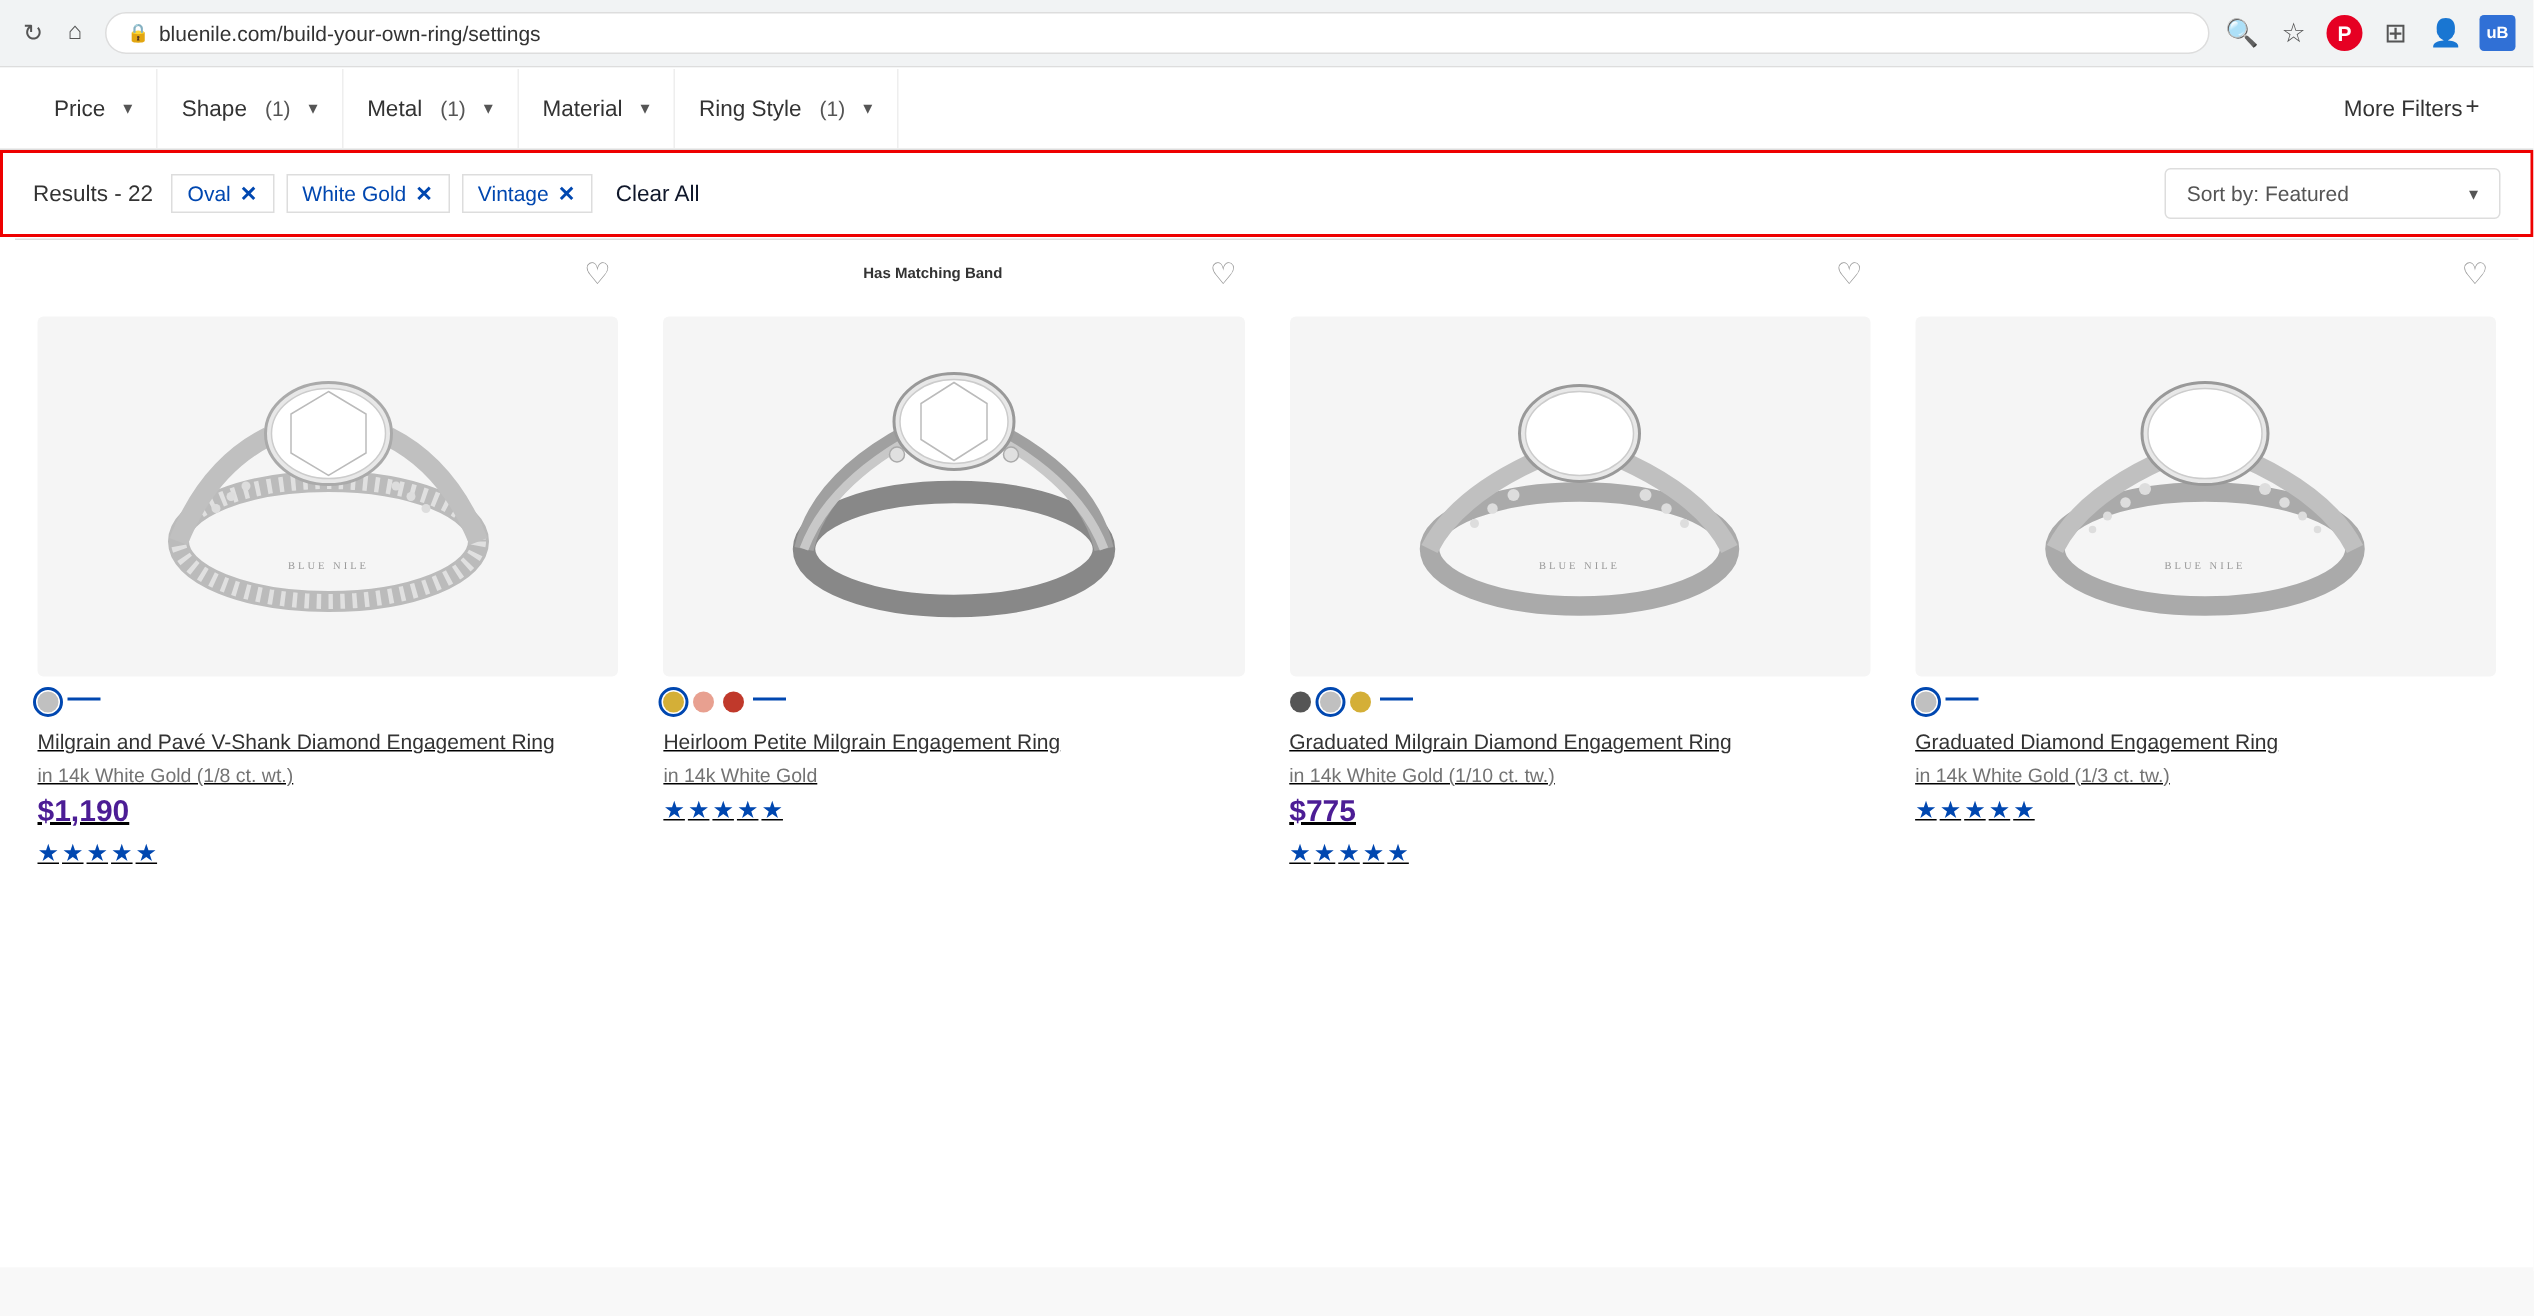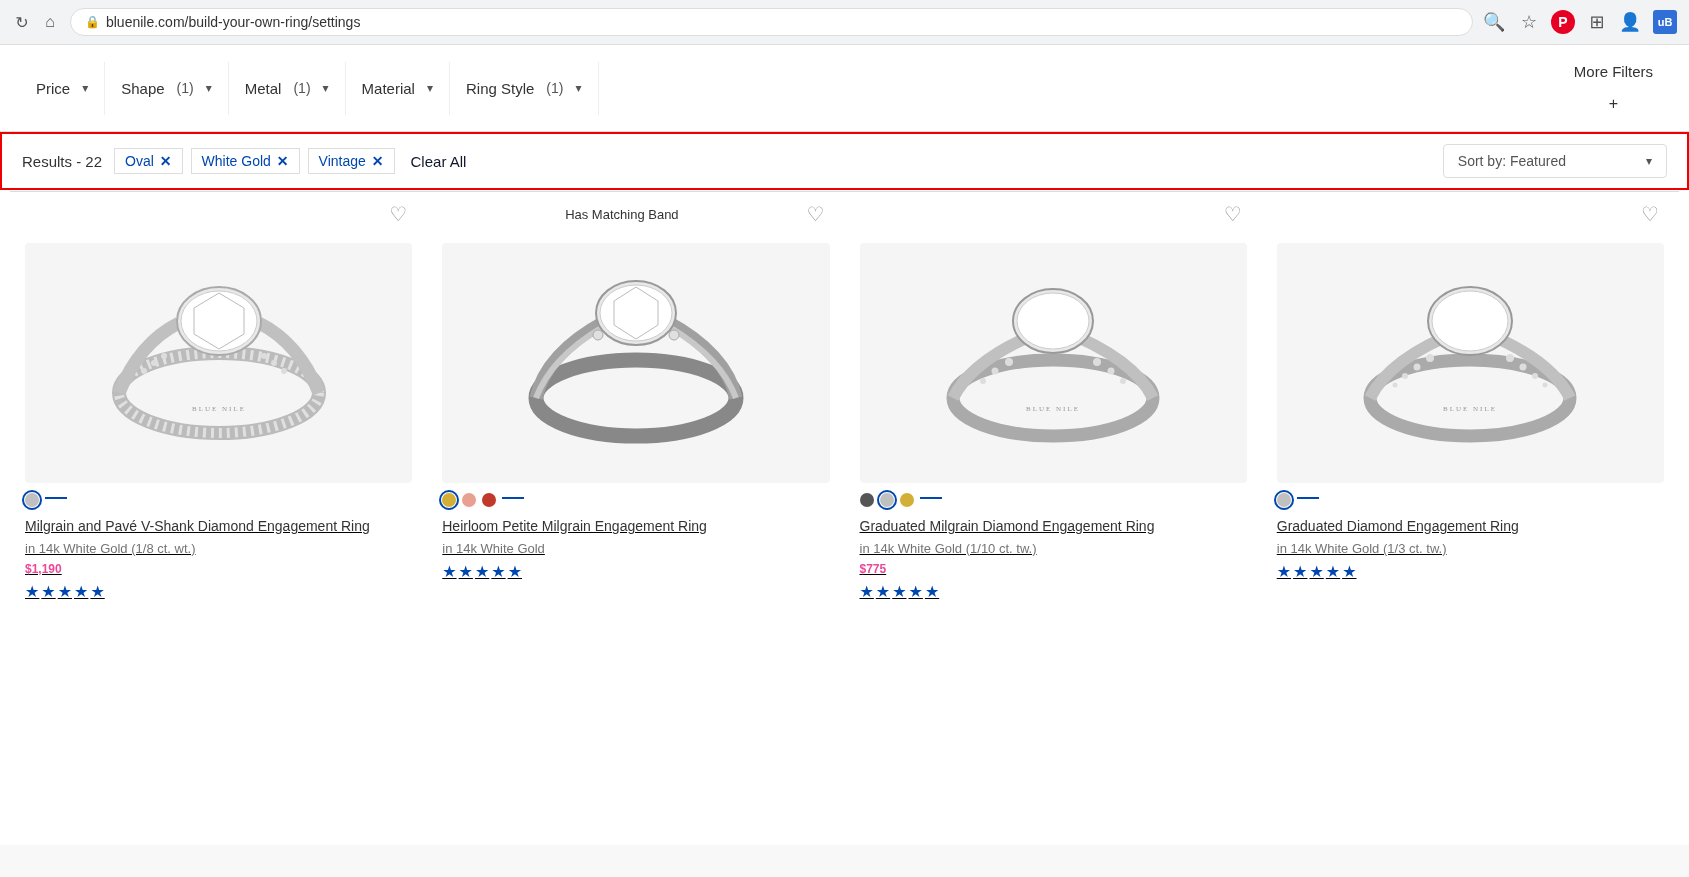--- a/index.html
+++ b/index.html
@@ -104,25 +104,24 @@
     }
     .chevron-down {
       font-size: 12px;
       color: #555;
     }
     .more-filters {
       display: flex;
       align-items: center;
       padding: 18px 16px;
       cursor: pointer;
-      gap: 15px;
+      gap: 2px;
       font-size: 15px;
       color: #333;
       margin-left: auto;
-      flex-direction: column;
     }
     .plus-icon { font-size: 16px; }
 
     
     .active-filters-bar {
       display: flex;
       align-items: center;
       padding: 10px 20px;
       border: 2px solid #e00;
       margin: 0 0 1px 0;
@@ -239,23 +238,23 @@
       color: #333;
       margin-bottom: 4px;
       line-height: 1.4;
     }
     .product-metal {
       font-size: 13px;
       color: #737373;
       margin-bottom: 6px;
     }
     .product-price {
-      font-size: 12px;
+      font-size: 20px;
       font-weight: bold;
-      color: #ec4899;
+      color: #4c1d95;
       margin-bottom: 6px;
     }
     .stars {
       display: flex;
       gap: 2px;
     }
     .star {
       color: #0047b0;
       font-size: 16px;
     }
@@ -358,21 +357,21 @@
   <div style="height: 1px; background: #ddd; margin: 0 10px;"></div>
 
   <div class="products-header-row">
 
     <div class="product-header-cell">
       <div style="flex:1"></div>
       <div class="heart-btn">♡</div>
     </div>
 
     <div class="product-header-cell">
-      <div style="flex:1; text-align:center; font-size:13px; color:#333;">Has Matching Band</div>
+      <div style="flex:1; text-align:center; font-size:10px; color:#333;font-weight:bold;">Has Matching Band</div>
       <div class="heart-btn">♡</div>
     </div>
 
     <div class="product-header-cell">
       <div style="flex:1"></div>
       <div class="heart-btn">♡</div>
     </div>
 
     <div class="product-header-cell">
       <div style="flex:1"></div>

